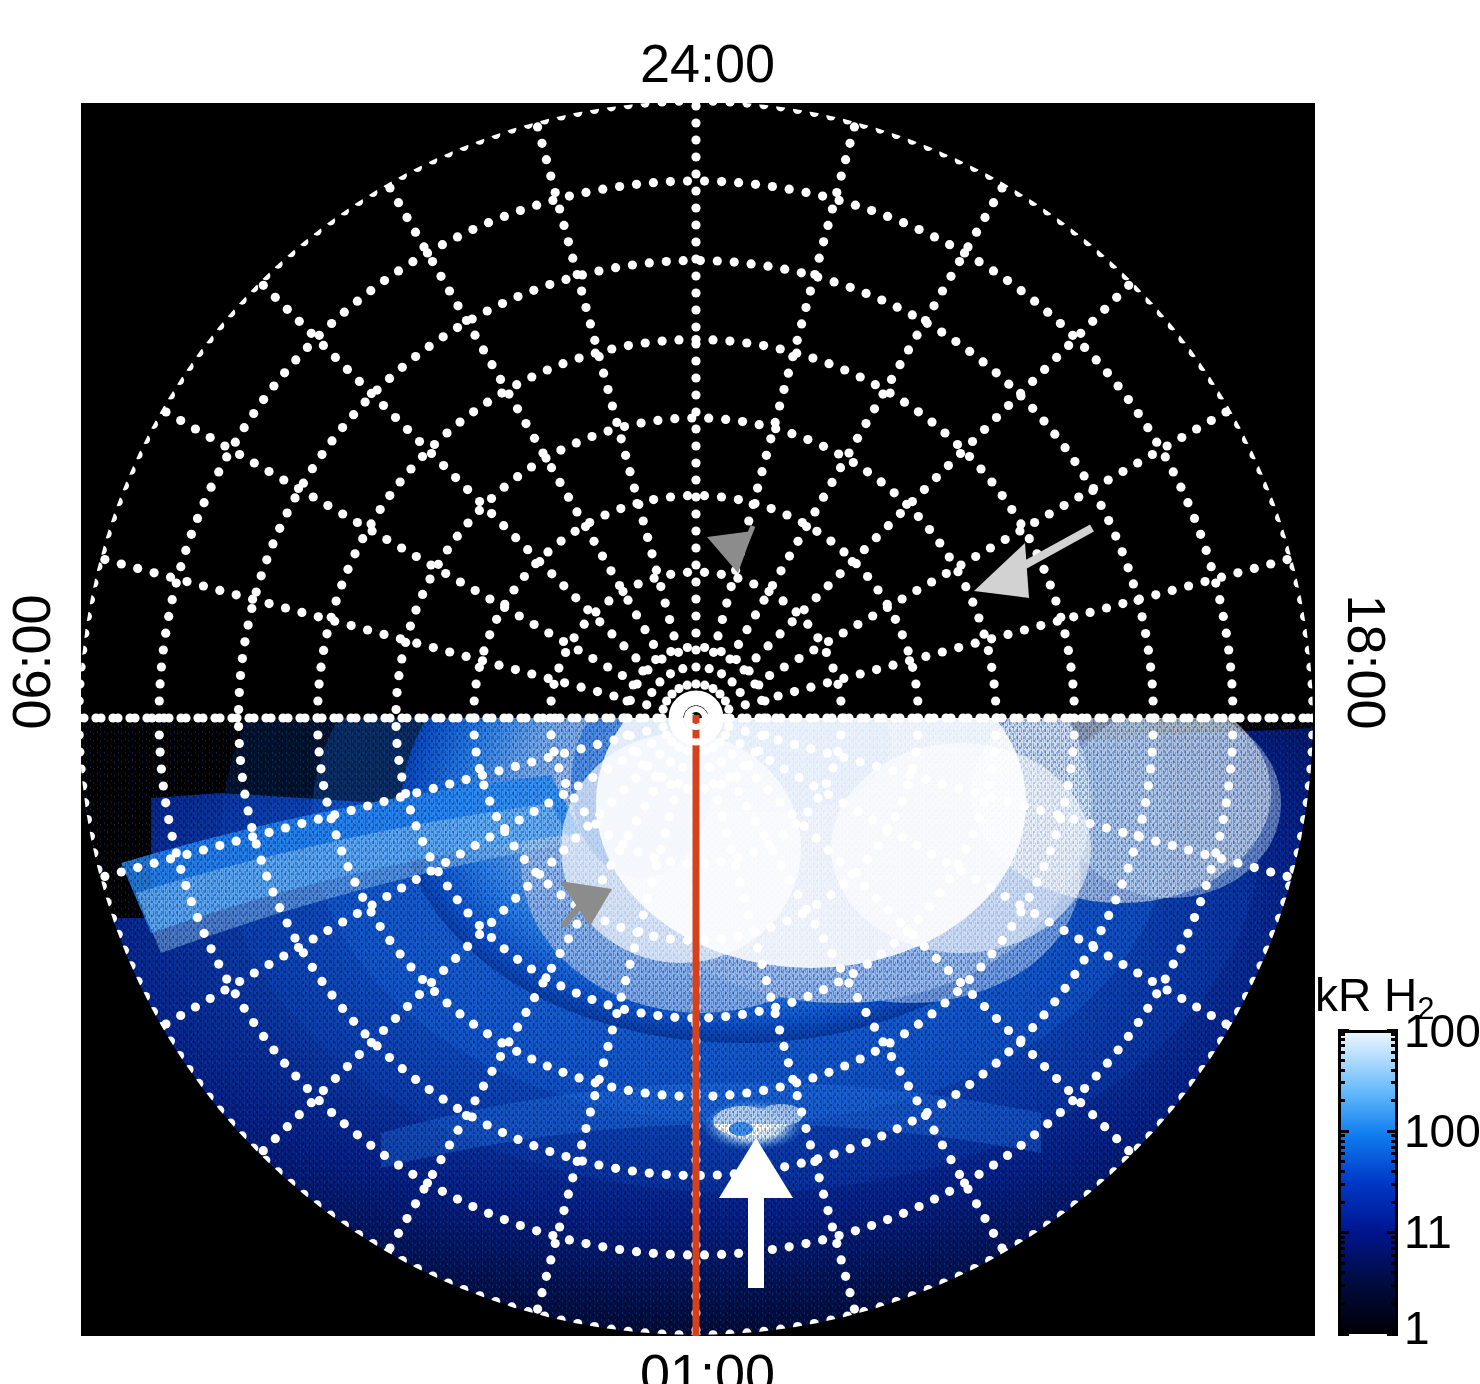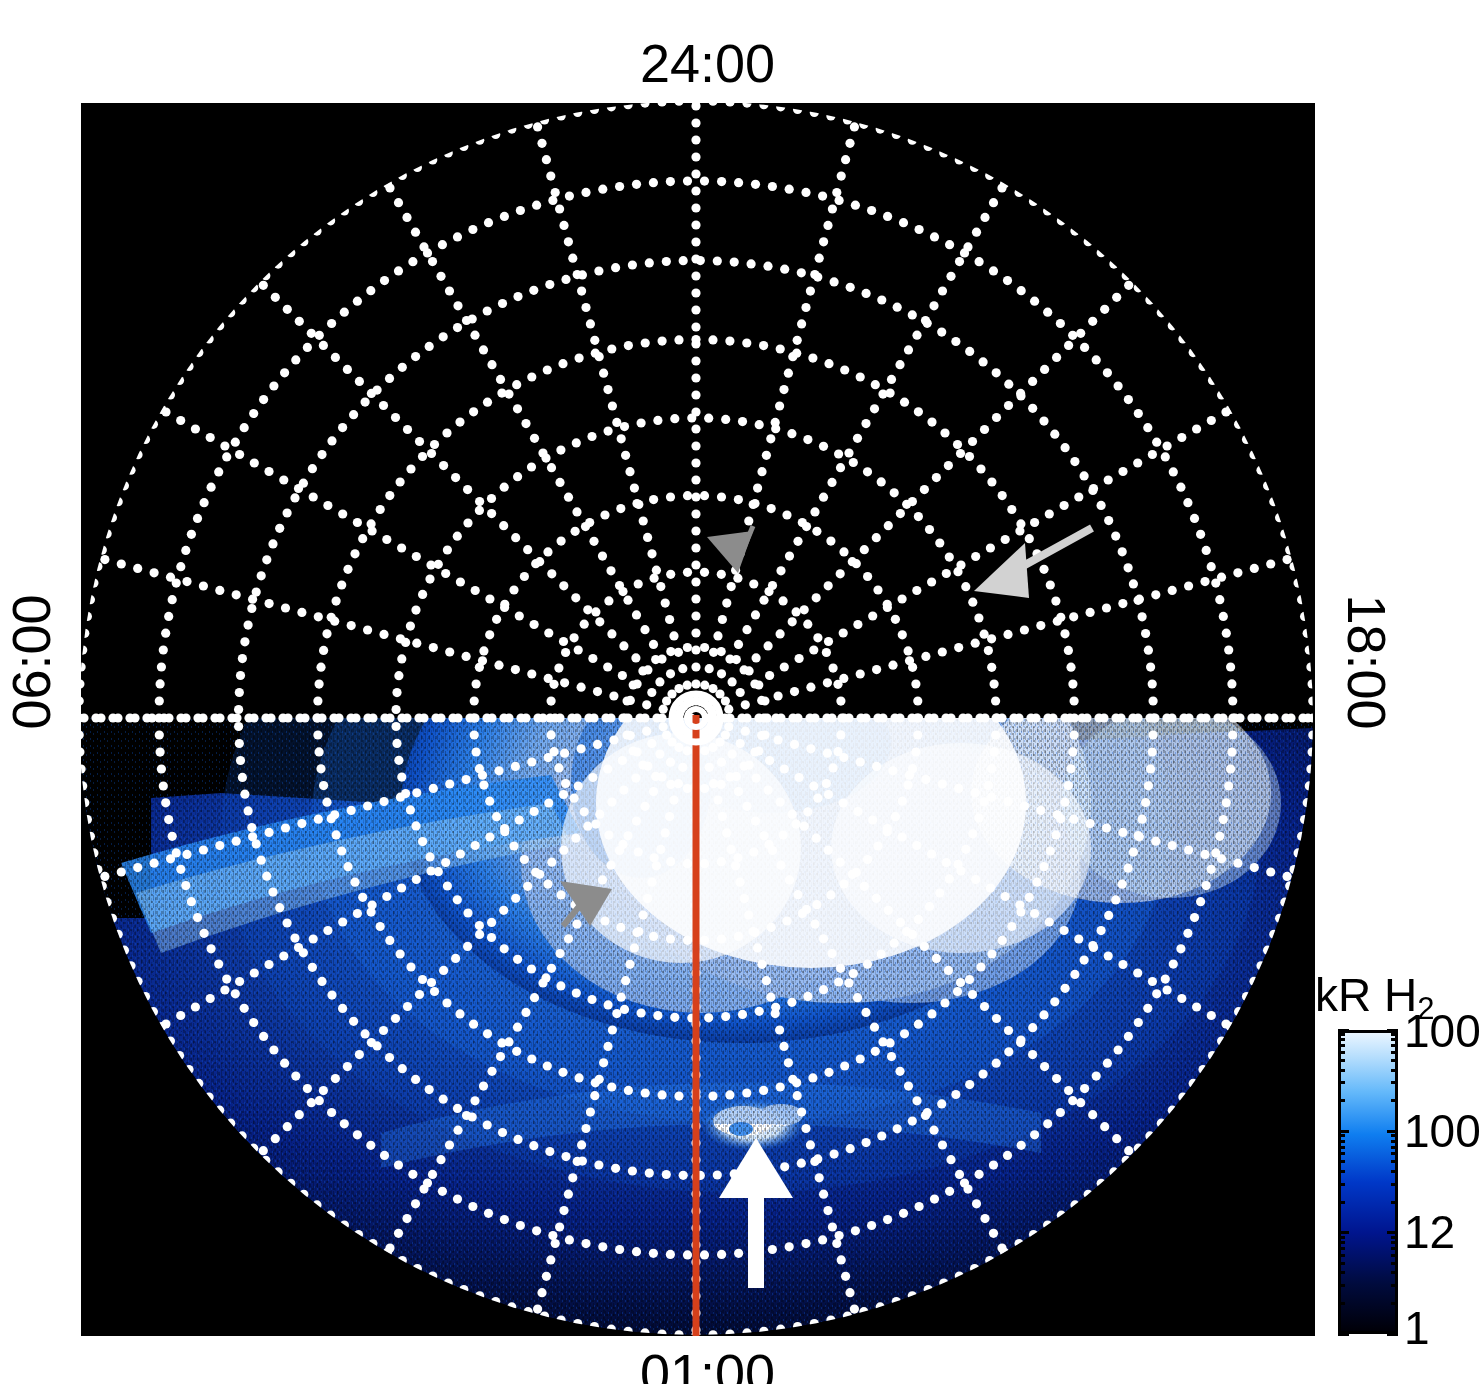--- a/index.html
+++ b/index.html
@@ -2191,17 +2191,17 @@
         <div class="cb-tick major right" style="top: -1.5px;"></div>
         <div class="cb-tick major" style="top: 99.8333px;"></div>
         <div class="cb-tick major right" style="top: 99.8333px;"></div>
         <div class="cb-tick major" style="top: 201.167px;"></div>
         <div class="cb-tick major right" style="top: 201.167px;"></div>
         <div class="cb-tick major" style="top: 302.5px;"></div>
         <div class="cb-tick major right" style="top: 302.5px;"></div>
       </div>
     <div class="cb-ticklabel" style="top:-22px">1000</div>
     <div class="cb-ticklabel" style="top:78px">100</div>
-    <div class="cb-ticklabel" style="top:179px">12</div>
+    <div class="cb-ticklabel" style="top:179px">11</div>
     <div class="cb-ticklabel" style="top:275px">1</div>
   </div>
 
 </div>
 
 </body></html>

